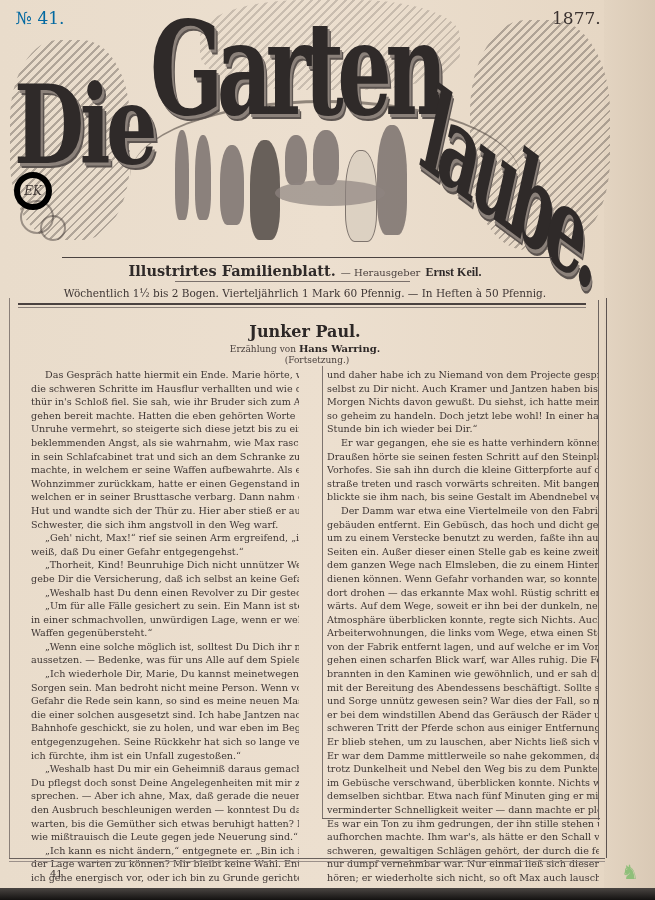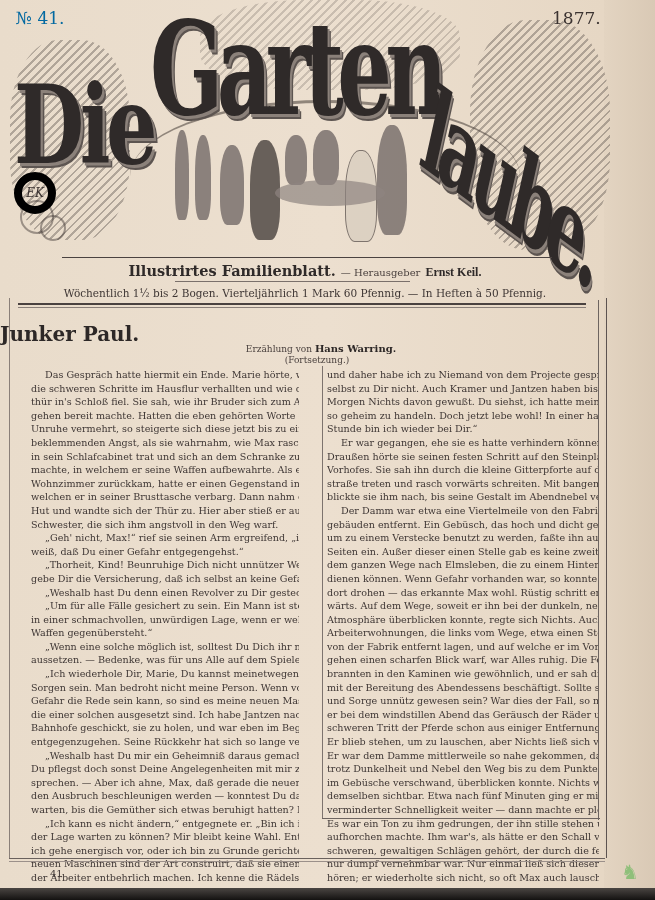--- a/index.html
+++ b/index.html
@@ -44,37 +44,37 @@
   .arch {
     position:absolute; left:130px; top:100px; width:390px; height:150px;
     border-top:3px solid rgba(70,60,55,.55); border-radius:50% 50% 0 0;
   }
   .scene {
     position:absolute; left:165px; top:120px; width:330px; height:130px;
   }
   .figure { position:absolute; background:#6b6260; border-radius:45% 45% 30% 30%; opacity:.75; }
   .table-shape { position:absolute; left:110px; top:60px; width:110px; height:26px; background:#8e8580; border-radius:50%; opacity:.7; }
   .logo-k {
-    position:absolute; left:14px; top:172px; width:26px; height:26px; border:8px solid #000000; border-radius:50%;
+    position:absolute; left:14px; top:172px; width:26px; height:26px; border:6px solid #000000; border-radius:50%;
     font-size:12px; text-align:center; line-height:26px; font-style:italic;
   }
   .rule { position:absolute; background:#4a4240; }
   .subtitle-line {
     position:absolute; left:0; width:610px; text-align:center; white-space:nowrap;
   }
   .sub1 { top:262px; font-size:14.5px; font-weight:bold; color:#2f2a29; }
   .sub1 .pub { font-size:10px; font-weight:normal; color:#4a413e; }
   .sub1 .editor { font-size:12px; font-weight:bold;font-family:Liberation Serif, serif; }
   .sub2 { top:287px; font-size:10.5px; color:#3e3634; }
   .frame {
     position:absolute; left:9px; top:298px; width:596px; height:560px;
     border-left:1px solid #8a7f78; border-right:1px solid #5c5350;
   }
-  .article-title { position:absolute; left:0; top:322px; width:610px; font-size:20px; font-weight:bold; color:#2d2827; }
-  .article-byline { position:absolute; left:0; top:343px; width:610px; text-align:center; font-size:9px; color:#4a413e;margin-left:16px; }
+  .article-title { position:absolute; left:0; top:322px; width:610px; text-align:center; font-size:16px; font-weight:bold; color:#2d2827; }
+  .article-byline { position:absolute; left:0; top:343px; width:610px; text-align:center; font-size:9px; color:#4a413e; }
   .article-byline b { font-size:10px; color:#2d2827; }
   .article-cont { position:absolute; left:12px; top:355px; width:610px; text-align:center; font-size:9px; color:#4a413e; }
   .col {
     position:absolute; top:368px; width:268px;
     font-size:9.6px; line-height:13.6px; color:#3e3634;
     text-align:justify;
   }
   .col-left { left:31px; }
   .col-right { left:327px; width:272px; }
   .col .line { display:block; white-space:nowrap; overflow:hidden; text-align:justify; text-align-last:justify; }
@@ -170,25 +170,27 @@
     <span class="line ">in einer schmachvollen, unwürdigen Lage, wenn er wehrlos einer</span>
     <span class="line last">Waffen gegenübersteht.“</span>
     <span class="line ind">„Wenn eine solche möglich ist, solltest Du Dich ihr nicht</span>
     <span class="line last">aussetzen. — Bedenke, was für uns Alle auf dem Spiele steht!“</span>
     <span class="line ind">„Ich wiederhole Dir, Marie, Du kannst meinetwegen außer</span>
     <span class="line ">Sorgen sein.  Man bedroht nicht meine Person.  Wenn von einer</span>
     <span class="line ">Gefahr die Rede sein kann, so sind es meine neuen Maschinen,</span>
     <span class="line ">die einer solchen ausgesetzt sind.  Ich habe Jantzen nach dem</span>
     <span class="line ">Bahnhofe geschickt, sie zu holen, und war eben im Begriff, ihm</span>
     <span class="line ">entgegenzugehen.  Seine Rückkehr hat sich so lange verzögert, daß</span>
+    <span class="line last">ich fürchte, ihm ist ein Unfall zugestoßen.“</span>
     <span class="line ind">„Weshalb hast Du mir ein Geheimniß daraus gemacht?</span>
     <span class="line ">Du pflegst doch sonst Deine Angelegenheiten mit mir zu be-</span>
     <span class="line ">sprechen. — Aber ich ahne, Max, daß gerade die neuen Maschinen</span>
     <span class="line ">den Ausbruch beschleunigen werden — konntest Du damit nicht</span>
     <span class="line ">warten, bis die Gemüther sich etwas beruhigt hatten? Du weißt,</span>
+    <span class="line last">wie mißtrauisch die Leute gegen jede Neuerung sind.“</span>
     <span class="line ind">„Ich kann es nicht ändern,“ entgegnete er.  „Bin ich in</span>
     <span class="line ">der Lage warten zu können? Mir bleibt keine Wahl.  Entweder</span>
     <span class="line ">ich gehe energisch vor, oder ich bin zu Grunde gerichtet. — Die</span>
     <span class="line ">neuen Maschinen sind der Art construirt, daß sie einen Theil</span>
     <span class="line ">der Arbeiter entbehrlich machen.  Ich kenne die Rädelsführer —</span>
   </div>
 <div class="col-divider"></div>
 <div class="col col-right" id="col-right">
     <span class="line ">und daher habe ich zu Niemand von dem Projecte gesprochen,</span>
     <span class="line ">selbst zu Dir nicht.  Auch Kramer und Jantzen haben bis heute</span>

